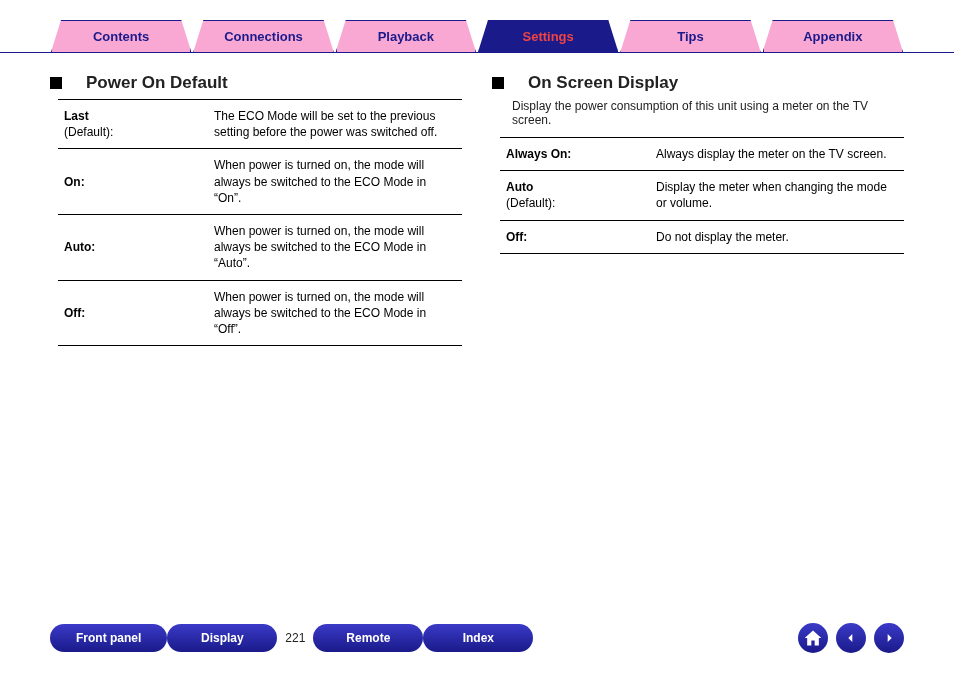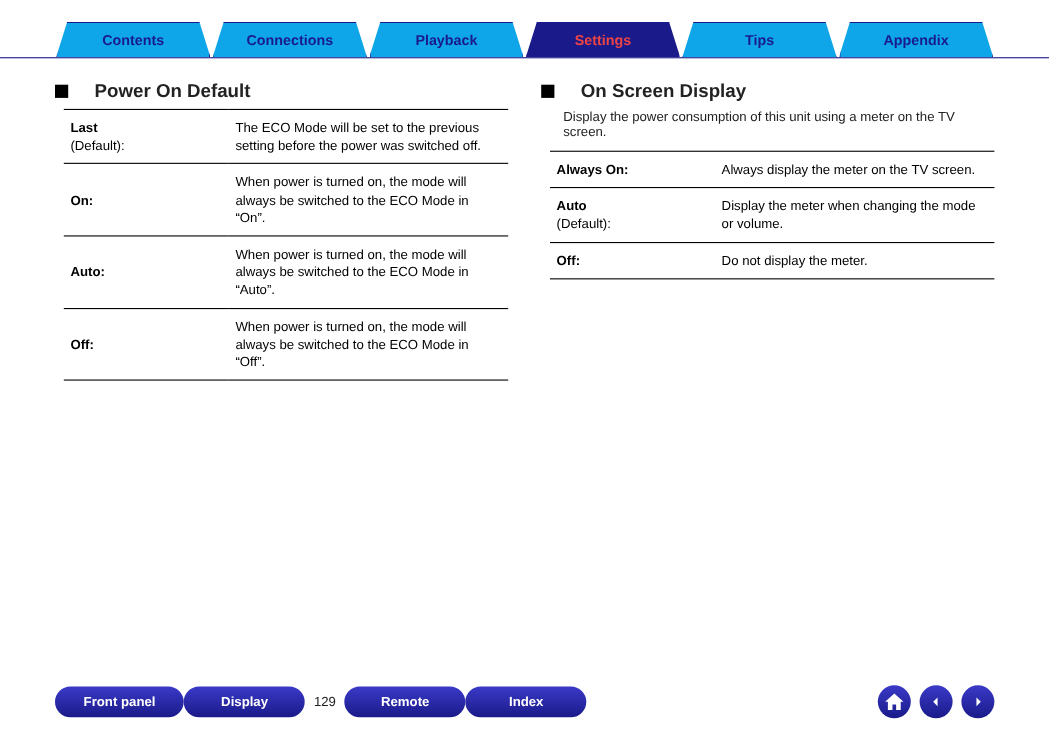--- a/index.html
+++ b/index.html
@@ -19,21 +19,21 @@
     }
     .tab {
       position: relative;
       flex: 1;
       text-align: center;
       padding: 8px 0;
       font-size: 13px;
       font-weight: bold;
       color: #1a1a8a;
       cursor: pointer;
-      background: #0ea5e9;
+      background: #f9a8d4;
       border: 1px solid #1a1a8a;
       border-bottom: none;
       border-radius: 8px 8px 0 0;
       margin: 0 1px;
       clip-path: polygon(10px 0, calc(100% - 10px) 0, 100% 100%, 0 100%);
     }
     .tab.active {
       background: #1a1a8a;
       color: #ef4444;
     }
@@ -201,21 +201,21 @@
             <td>Do not display the meter.</td>
           </tr>
         </tbody>
       </table>
   </div>
 </div>
 
 <div class="bottom-nav">
   <button class="pill-btn">Front panel</button>
   <button class="pill-btn">Display</button>
-  <span class="page-num">129</span>
+  <span class="page-num">221</span>
   <button class="pill-btn">Remote</button>
   <button class="pill-btn">Index</button>
   <div class="spacer"></div>
   <div class="nav-icons">
     <button class="circle-btn home-btn">
       <svg viewBox="0 0 24 24">
           <path d="M12 3l10 9h-3v9h-5v-6h-4v6H5v-9H2z"></path>
         </svg>
     </button>
     <button class="circle-btn">

